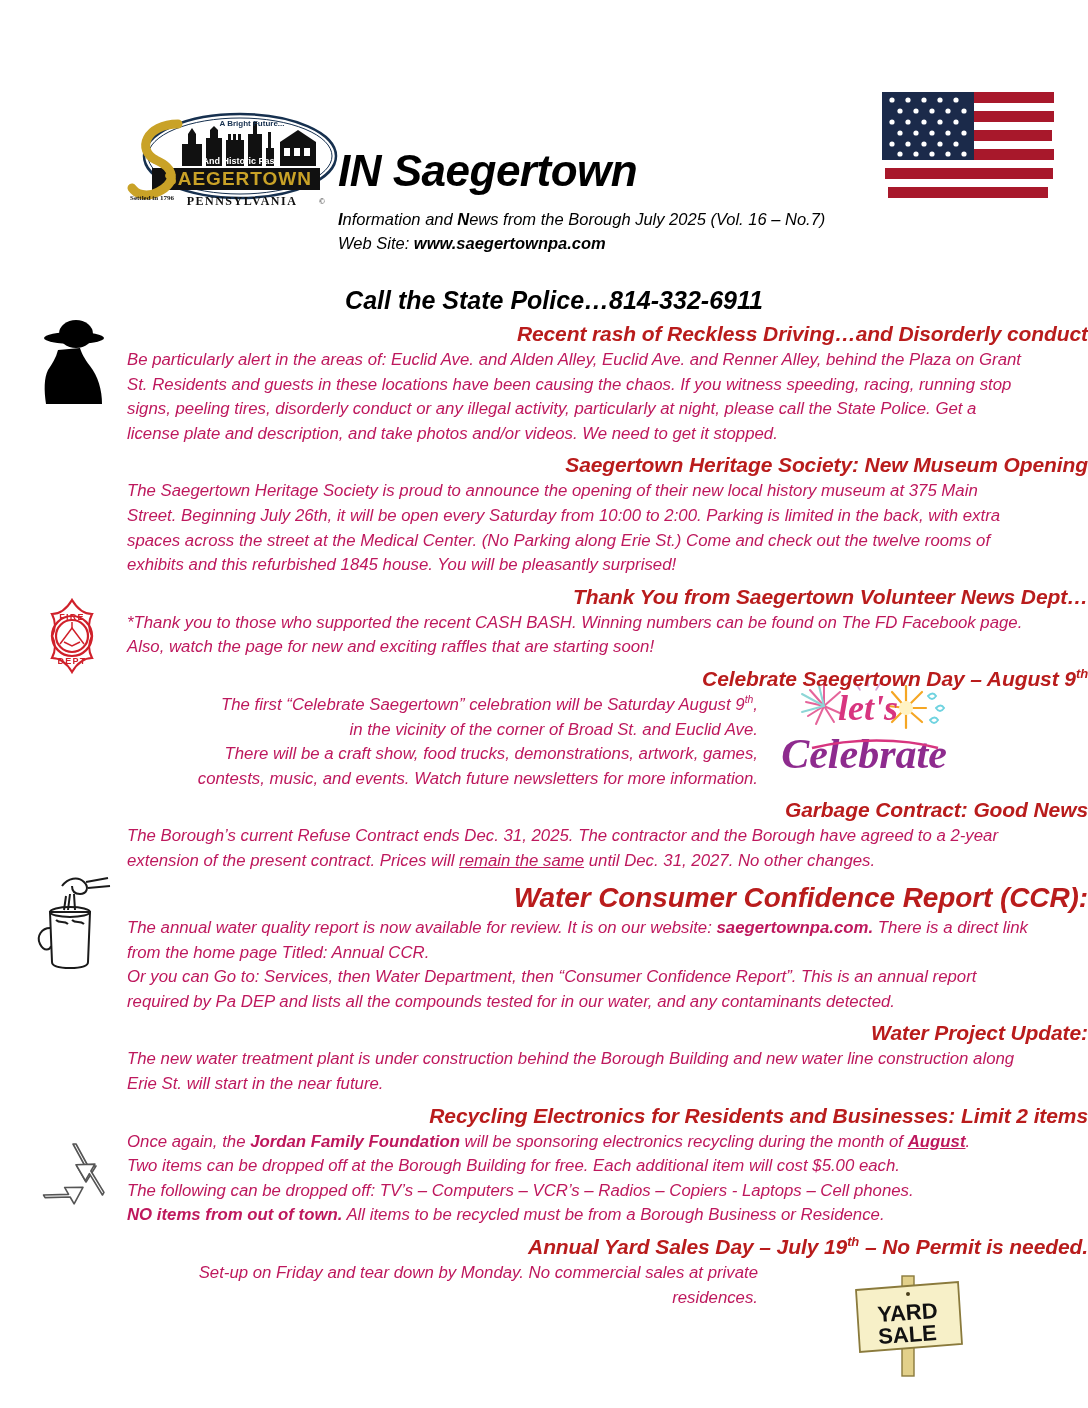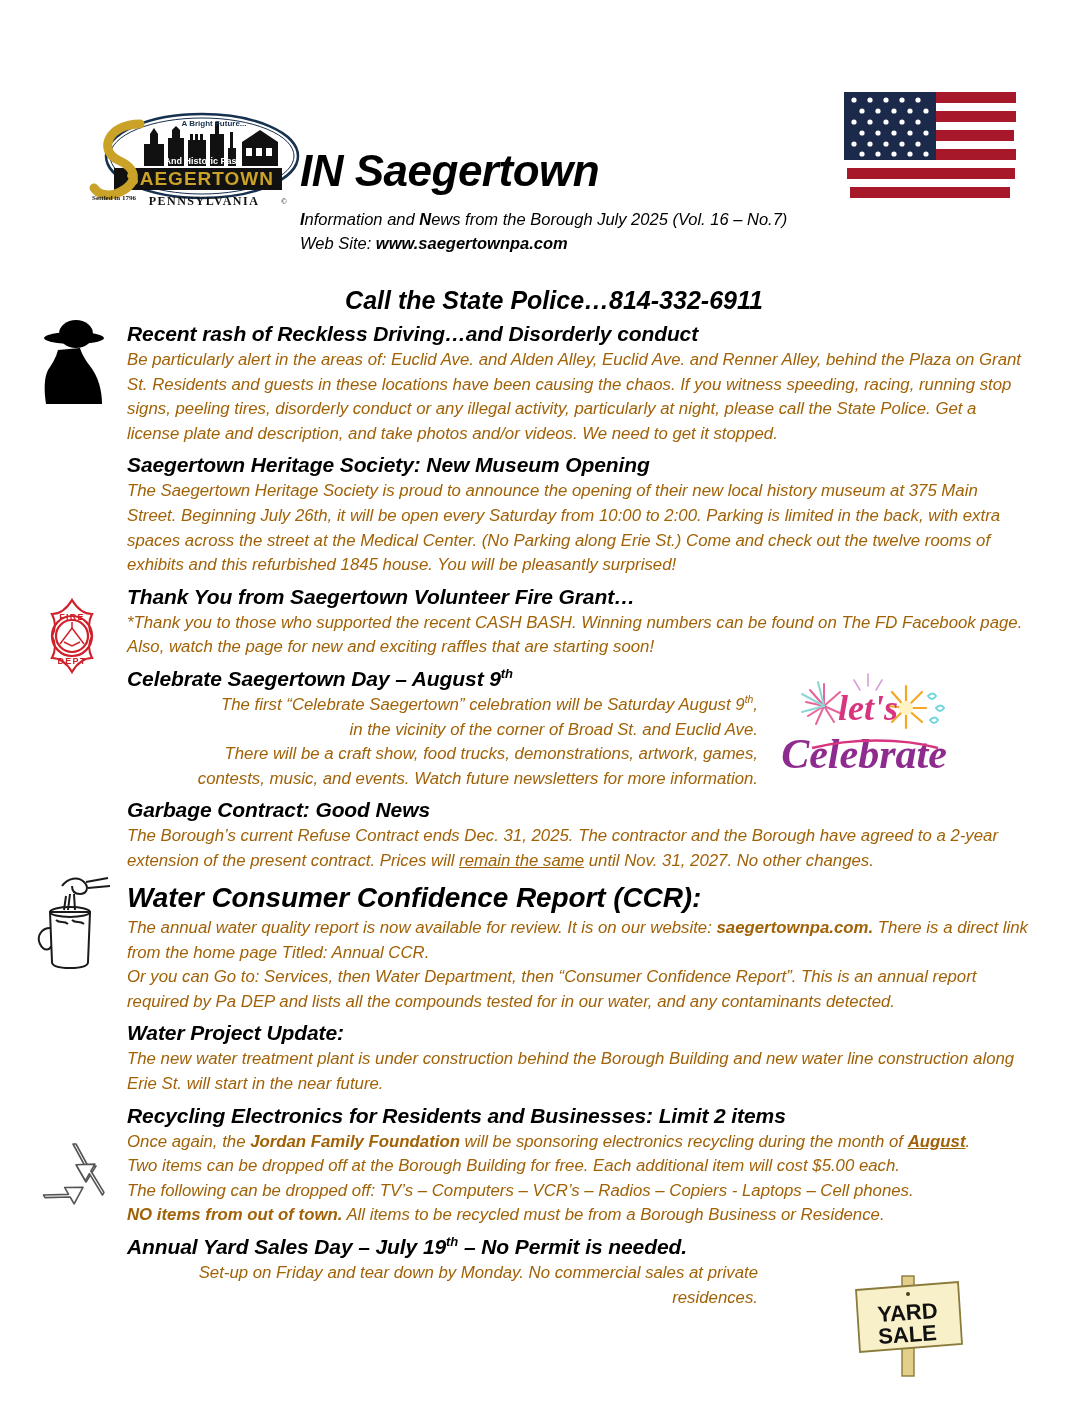--- a/index.html
+++ b/index.html
@@ -13,20 +13,21 @@
     height: 1408px;
     background: #ffffff;
     font-family: "Liberation Sans", sans-serif;
     overflow: hidden;
   }
 
   
   .header {
     position: relative;
     height: 190px;
+    margin-left: 38px;
   }
   .logo {
     position: absolute;
     left: 84px;
     top: 104px;
     width: 222px;
     height: 115px;
   }
   .flag {
     position: absolute;
@@ -75,33 +76,34 @@
     color: #000;
     padding-left: 20px;
     margin-bottom: 6px;
   }
   .sect { position: relative; }
   .h {
     margin: 0 0 1px 127px;
     font-size: 21px;
     font-weight: bold;
     font-style: italic;
-    color: #000000;
+    color: #b91c1c;
     line-height: 1.24;
     letter-spacing: -0.1px;
+    text-align: right;
   }
   .h.big {
     font-size: 28px;
     line-height: 1.26;
   }
   .p {
     margin: 0 60px 0 127px;
     font-size: 16.8px;
     font-style: italic;
-    color: #a16207;
+    color: #be185d;
     line-height: 1.465;
     text-align: left;
   }
   .p.narrow { margin-right: 330px; text-align: right; }
   .p b { font-weight: bold; }
   .p u, .h u { text-decoration: underline; }
   sup { font-size: 0.62em; vertical-align: super; line-height: 0; }
 
   
   .sect + .sect { margin-top: 6px; }
@@ -342,37 +344,37 @@
       <div class="h">Recent rash of Reckless Driving…and Disorderly conduct</div>
       <div class="p">Be particularly alert in the areas of: Euclid Ave. and Alden Alley, Euclid Ave. and Renner Alley, behind the Plaza on Grant St. Residents and guests in these locations have been causing the chaos. If you witness speeding, racing, running stop signs, peeling tires, disorderly conduct or any illegal activity, particularly at night, please call the State Police. Get a license plate and description, and take photos and/or videos. We need to get it stopped.</div>
     </div>
 
     <div class="sect">
       <div class="h">Saegertown Heritage Society: New Museum Opening</div>
       <div class="p">The Saegertown Heritage Society is proud to announce the opening of their new local history museum at 375 Main Street. Beginning July 26th, it will be open every Saturday from 10:00 to 2:00.  Parking is limited in the back, with extra spaces across the street at the Medical Center. (No Parking along Erie St.) Come and check out the twelve rooms of exhibits and this refurbished 1845 house.  You will be pleasantly surprised!</div>
     </div>
 
     <div class="sect">
-      <div class="h">Thank You from Saegertown Volunteer Fire Grant…</div>
+      <div class="h">Thank You from Saegertown Volunteer News Dept…</div>
       <div class="p">*Thank you to those who supported the recent CASH BASH. Winning numbers can be found on The FD Facebook page. Also, watch the page for new and exciting raffles that are starting soon!</div>
     </div>
 
     <div class="sect">
       <div class="h"><span>Celebrate Saegertown Day – August 9</span><sup>th</sup></div>
       <div class="p narrow">
         <div><span>The first “Celebrate Saegertown” celebration will be Saturday August 9</span><sup>th</sup><span>,</span></div>
         <div>in the vicinity of the corner of Broad St.  and Euclid Ave.</div>
         <div>There will be a craft show, food trucks, demonstrations, artwork, games,</div>
         <div>contests, music, and events. Watch future newsletters for more information.</div>
       </div>
     </div>
 
     <div class="sect">
       <div class="h">Garbage Contract: Good News</div>
-      <div class="p"><span>The Borough’s current Refuse Contract ends Dec. 31, 2025. The contractor and the Borough have agreed to a 2-year extension of the present contract. Prices will </span><u>remain the same</u><span> until Nov. 31, 2027. No other changes.</span></div>
+      <div class="p"><span>The Borough’s current Refuse Contract ends Dec. 31, 2025. The contractor and the Borough have agreed to a 2-year extension of the present contract. Prices will </span><u>remain the same</u><span> until Dec. 31, 2027. No other changes.</span></div>
     </div>
 
     <div class="sect">
       <div class="h big">Water Consumer Confidence Report (CCR):</div>
       <div class="p"><span>The annual water quality report is now available for review. It is on our website: </span><b>saegertownpa.com.</b><span> There is a direct link from the home page Titled: Annual CCR.</span></div>
       <div class="p">Or you can Go to: Services, then Water Department, then “Consumer Confidence Report”. This is an annual report required by Pa DEP and lists all the compounds tested for in our water, and any contaminants detected.</div>
     </div>
 
     <div class="sect">
       <div class="h">Water Project Update:</div>

